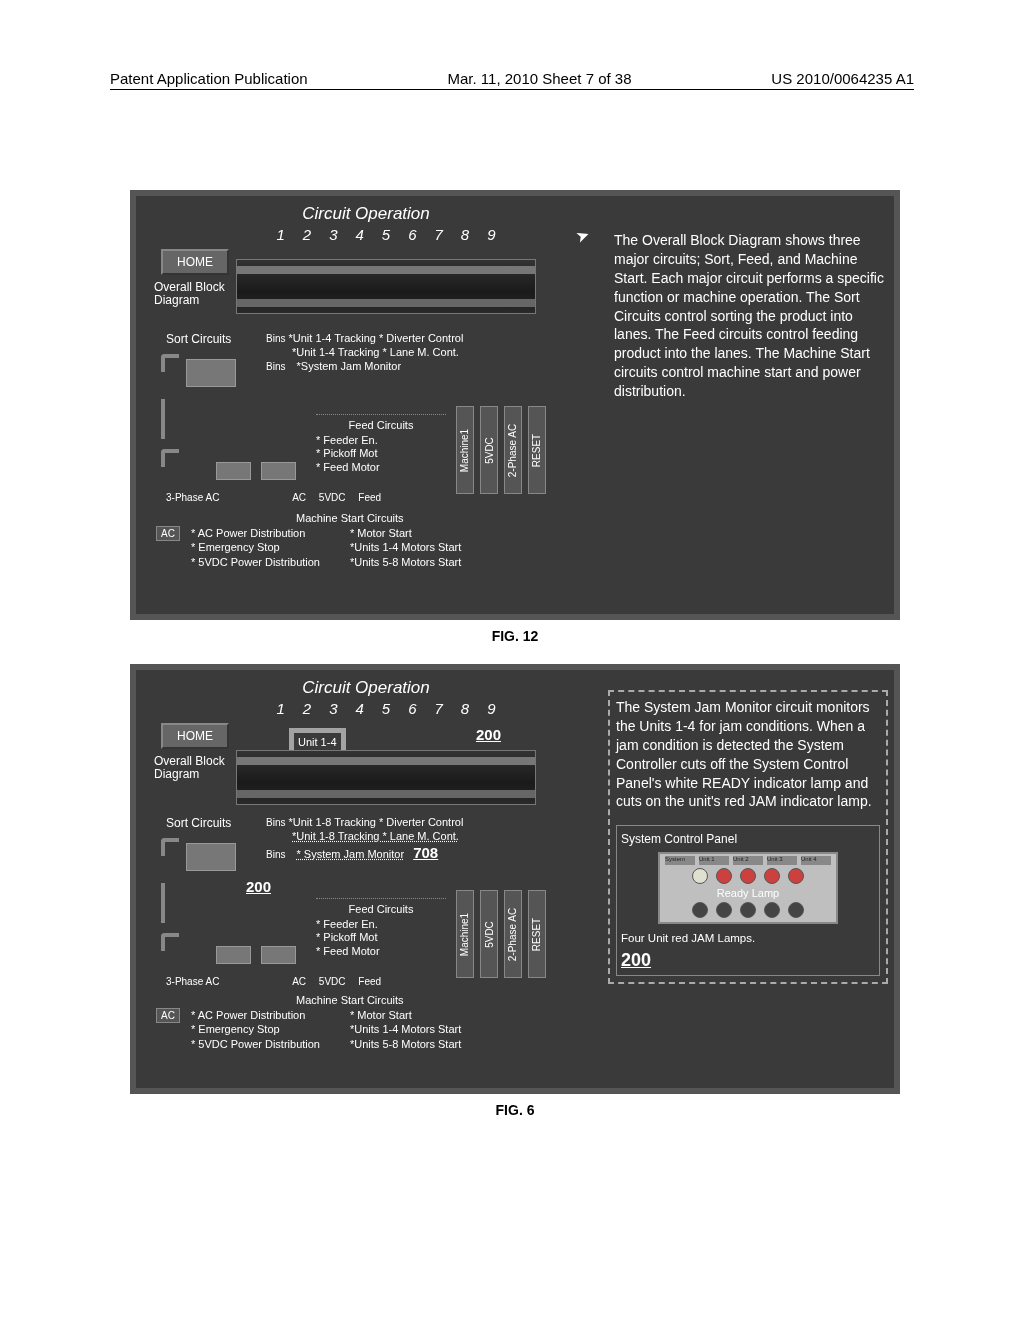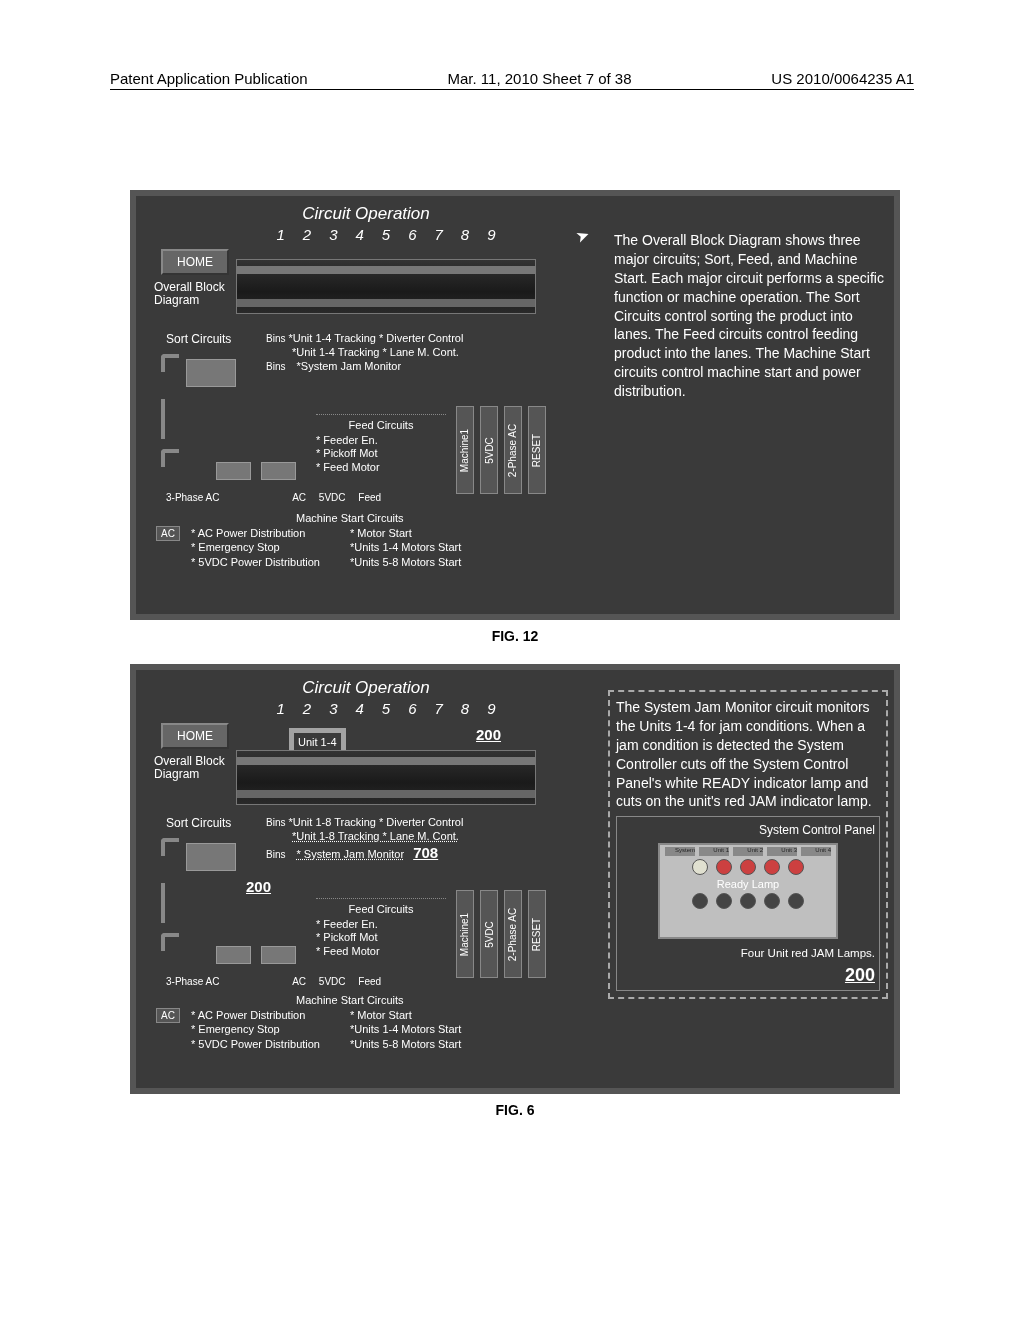--- a/index.html
+++ b/index.html
@@ -186,28 +186,28 @@
   .btm-lbls span { margin-right:10px; }
 
   .bins-lbl { font-size:10px; }
 
   .descr {
     font-size: 14px;
     line-height: 1.35;
   }
 
   .scp {
-    margin-top: 5px;
+    margin-top: 14px;
     border: 1px solid #888;
     padding: 6px 4px 4px 4px;
-    text-align: right;
+    text-align: left;
   }
   .scp-title { font-size:12px; margin-bottom:6px; }
   .scp-panel {
-    width: 180px; height: 96px; margin:0 auto;
+    width: 180px; height: 72px; margin:0 auto;
     background:#bfbfbf; border:2px solid #888;
     display:flex; flex-direction:column; align-items:center;
     padding-top:2px;
   }
   .scp-row { display:flex; gap:4px; }
   .scp-cell {
     width:30px; height:9px; background:#888; font-size:6px; color:#222;
   }
   .scp-lamprow { display:flex; gap:8px; margin-top:3px; }
   .scp-dot {

